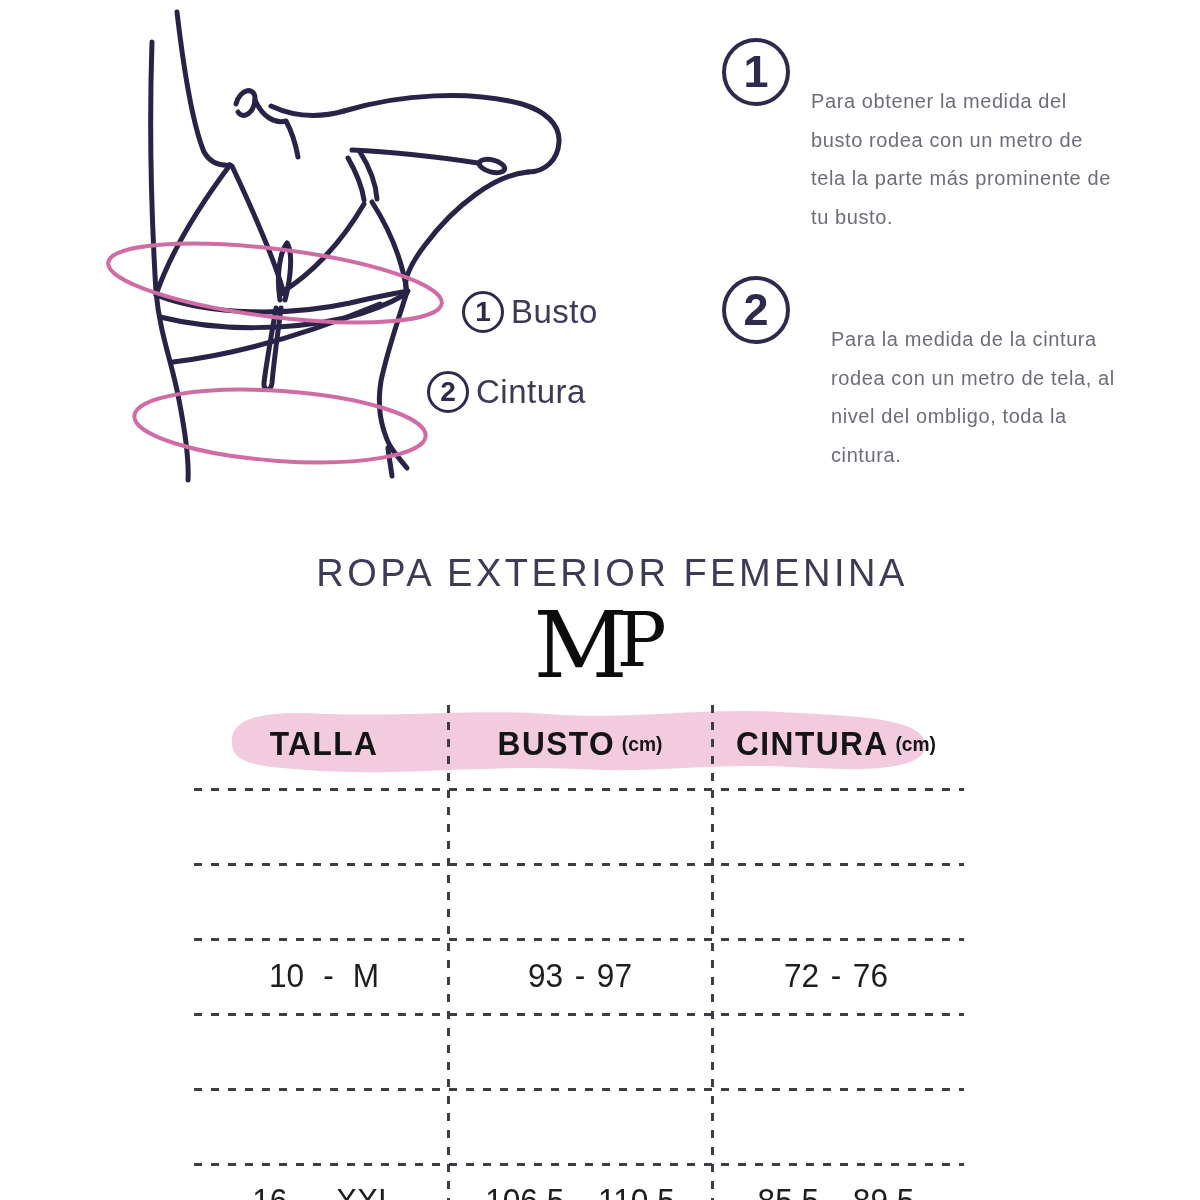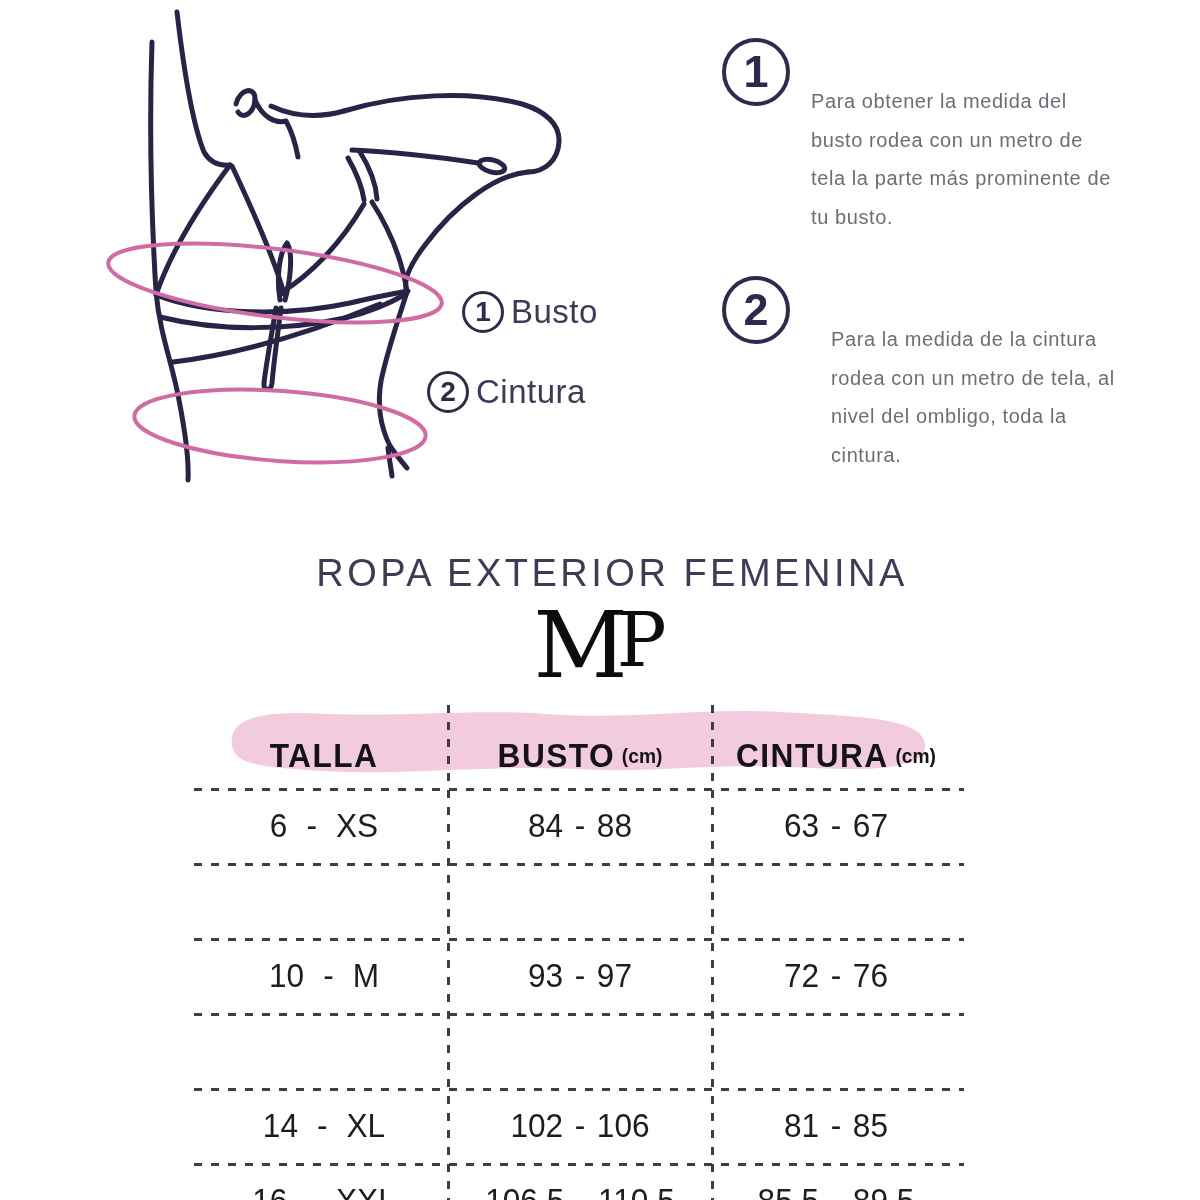--- a/index.html
+++ b/index.html
@@ -38,21 +38,21 @@
     font-family:"DejaVu Serif","Liberation Serif",serif;color:#0c0c0c;line-height:1;}
   .brand-logo .m{font-size:92px;}
   .brand-logo .p{font-size:74px;margin-left:-11px;margin-top:3px;}
 
   
   .size-table{position:absolute;left:200px;top:700px;width:760px;height:540px;}
   .header-blob{position:absolute;left:0;top:2px;width:756px;height:80px;}
   .hrow{position:absolute;left:0;width:760px;display:flex;}
   .hcell{display:flex;align-items:center;justify-content:center;}
   .c1{width:248px;}  .c2{width:264px;}  .c3{width:248px;}
-  .th{position:absolute;top:22px;height:68px;}
+  .th{position:absolute;top:10px;height:68px;}
   .th .hcell{font-weight:bold;font-size:33px;color:#141414;letter-spacing:1.5px;
     transform:scaleX(.96);}
   .th .unit{font-size:20px;letter-spacing:0;margin-left:7px;font-weight:bold;}
   .tr{height:75px;}
   .tr .hcell{font-size:34px;color:#1e1e1e;transform:scaleX(.93);word-spacing:3px;}
   .tr .hcell.size{word-spacing:11px;}
   .hdash{position:absolute;left:-6px;width:770px;height:3px;
     background:repeating-linear-gradient(90deg,#3d3d46 0 8px,transparent 8px 17px);}
   .vdash{position:absolute;top:5px;height:495px;width:3px;
     background:repeating-linear-gradient(180deg,#3d3d46 0 8px,transparent 8px 17px);}
@@ -135,43 +135,33 @@
         <span>BUSTO</span>
         <span class="unit">(cm)</span>
       </div>
       <div class="hcell c3">
         <span>CINTURA</span>
         <span class="unit">(cm)</span>
       </div>
     </div>
 
     <div class="hdash" style="top:88px"></div>
-    <div class="hrow tr" style="top:88px">
-      <div class="hcell c1 size">6 - XS</div>
-      <div class="hcell c2">84 - 88</div>
-      <div class="hcell c3">63 - 67</div>
-    </div>
 
     <div class="hdash" style="top:163px"></div>
 
     <div class="hdash" style="top:238px"></div>
     <div class="hrow tr" style="top:238px">
       <div class="hcell c1 size">10 - M</div>
       <div class="hcell c2">93 - 97</div>
       <div class="hcell c3">72 - 76</div>
     </div>
 
     <div class="hdash" style="top:313px"></div>
 
     <div class="hdash" style="top:388px"></div>
-    <div class="hrow tr" style="top:388px">
-      <div class="hcell c1 size">14 - XL</div>
-      <div class="hcell c2">102 - 106</div>
-      <div class="hcell c3">81 - 85</div>
-    </div>
 
     <div class="hdash" style="top:463px"></div>
     <div class="hrow tr" style="top:463px">
       <div class="hcell c1 size">16 - XXL</div>
       <div class="hcell c2">106,5 - 110,5</div>
       <div class="hcell c3">85,5 - 89,5</div>
     </div>
 
   </div>
 </div>

